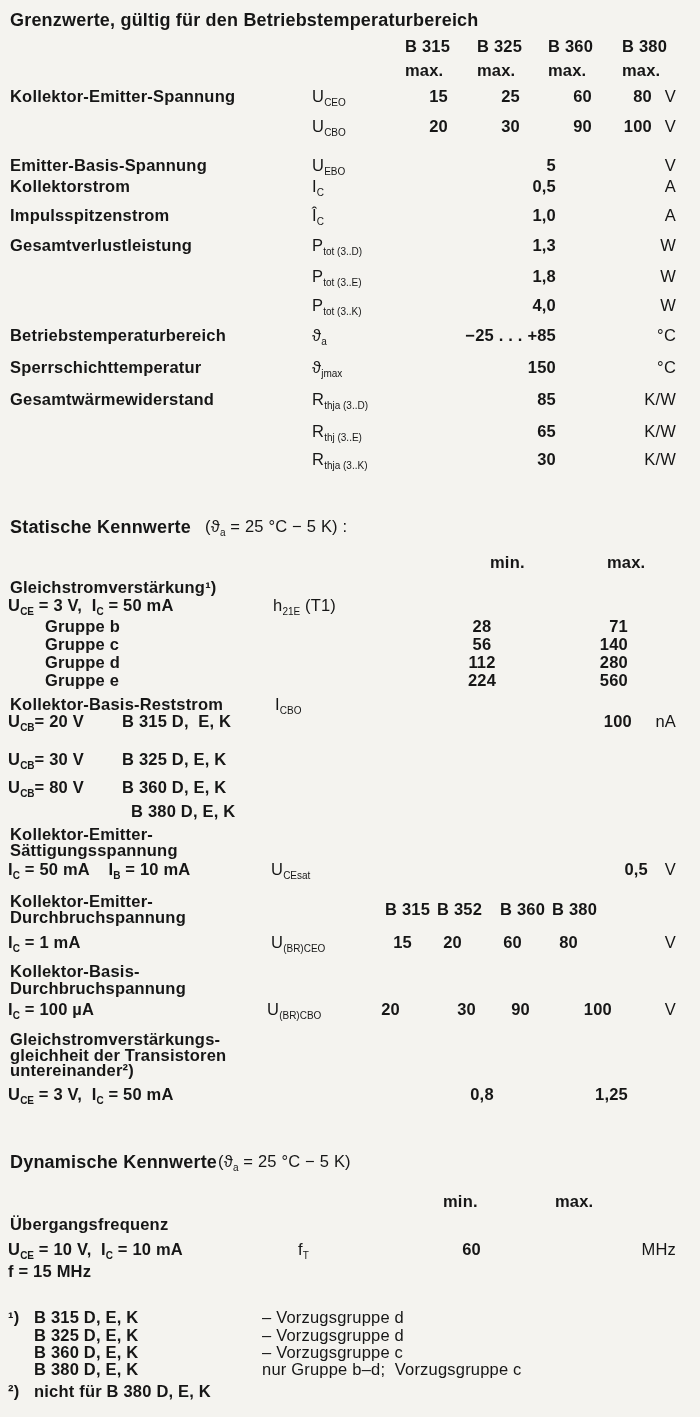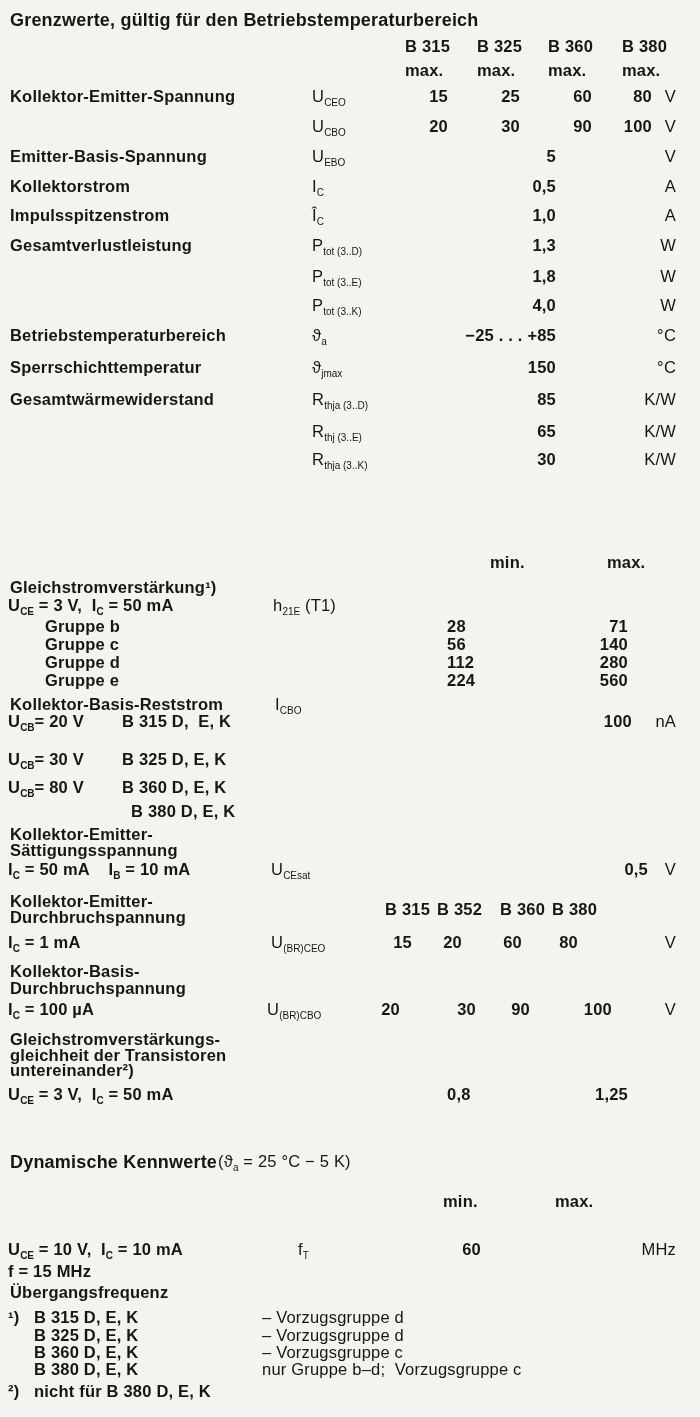--- a/index.html
+++ b/index.html
@@ -21,21 +21,21 @@
   .sym2{left:271px;font-weight:400;}
   .c1{left:398px;width:50px;text-align:right;}
   .c2{left:470px;width:50px;text-align:right;}
   .c3{left:542px;width:50px;text-align:right;}
   .c4{left:602px;width:50px;text-align:right;}
   .vm{left:426px;width:130px;text-align:right;}
   .unit{left:616px;width:60px;text-align:right;font-weight:400;}
   
   .h1{left:405px;}.h2c{left:477px;}.h3{left:548px;}.h4{left:622px;}
   
-  .vmin{left:447px;width:70px;text-align:left;}
+  .vmin{left:447px;width:70px;text-align:center;}
   .vmax{left:558px;width:70px;text-align:right;}
   .minh{left:490px;}.maxh{left:607px;}
   
   .t1{left:385px;}.t2{left:437px;}.t3{left:500px;}.t4{left:552px;}
   .e1{left:362px;width:50px;text-align:right;}
   .e2{left:412px;width:50px;text-align:right;}
   .e3{left:472px;width:50px;text-align:right;}
   .e4{left:528px;width:50px;text-align:right;}
   .g1{left:350px;width:50px;text-align:right;}
   .g2{left:426px;width:50px;text-align:right;}
@@ -79,21 +79,21 @@
 
   <div class="r" style="top:117px">
     <span class="sym"><i>U</i><sub>CBO</sub></span>
     <span class="c1">20</span>
     <span class="c2">30</span>
     <span class="c3">90</span>
     <span class="c4">100</span>
     <span class="unit">V</span>
   </div>
 
-  <div class="r" style="top:147px">
+  <div class="r" style="top:156px">
     <span class="lab">Emitter-Basis-Spannung</span>
     <span class="sym"><i>U</i><sub>EBO</sub></span>
     <span class="vm">5</span>
     <span class="unit">V</span>
   </div>
 
   <div class="r" style="top:177px">
     <span class="lab">Kollektorstrom</span>
     <span class="sym"><i>I</i><sub>C</sub></span>
     <span class="vm">0,5</span>
@@ -152,20 +152,24 @@
     <span class="vm">65</span>
     <span class="unit">K/W</span>
   </div>
 
   <div class="r" style="top:450px">
     <span class="sym"><i>R</i><sub>thja (3..K)</sub></span>
     <span class="vm">30</span>
     <span class="unit">K/W</span>
   </div>
 
+  <div class="r" style="top:517px">
+    <span class="lab big">Statische Kennwerte</span>
+    <span class="reg" style="left:205px"><i>(ϑ</i><sub>a</sub><i> = 25 °C − 5 K) :</i></span>
+  </div>
 
   <div class="r" style="top:553px">
     <span class="minh">min.</span>
     <span class="maxh">max.</span>
   </div>
 
   <div class="r" style="top:578px">
     <span class="lab">Gleichstromverstärkung¹)</span>
   </div>
   <div class="r" style="top:596px">
@@ -285,21 +289,21 @@
   <div class="r" style="top:1152px">
     <span class="lab big">Dynamische Kennwerte</span>
     <span class="reg" style="left:218px"><i>(ϑ</i><sub>a</sub><i> = 25 °C − 5 K)</i></span>
   </div>
 
   <div class="r" style="top:1192px">
     <span style="left:443px">min.</span>
     <span style="left:555px">max.</span>
   </div>
 
-  <div class="r" style="top:1283px">
+  <div class="r" style="top:1215px">
     <span class="lab">Übergangsfrequenz</span>
   </div>
   <div class="r" style="top:1240px">
     <span style="left:8px"><i>U</i><sub>CE</sub><i> = 10 V,  I</i><sub>C</sub><i> = 10 mA</i></span>
     <span class="sym2" style="left:298px"><i>f</i><sub>T</sub></span>
     <span class="dynv">60</span>
     <span class="unit">MHz</span>
   </div>
   <div class="r" style="top:1262px">
     <span style="left:8px">f = 15 MHz</span>

